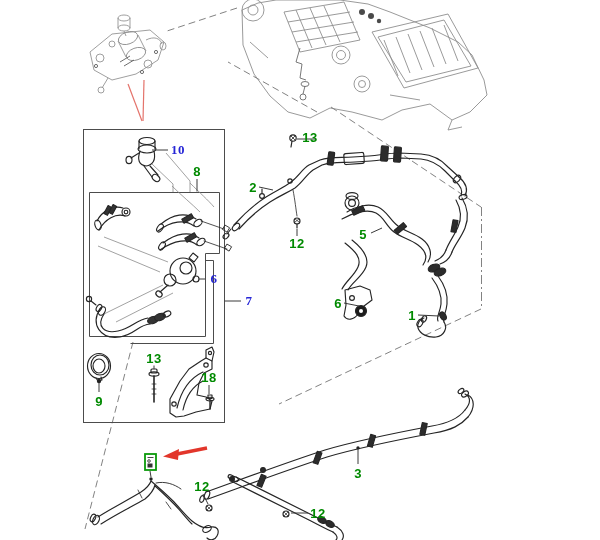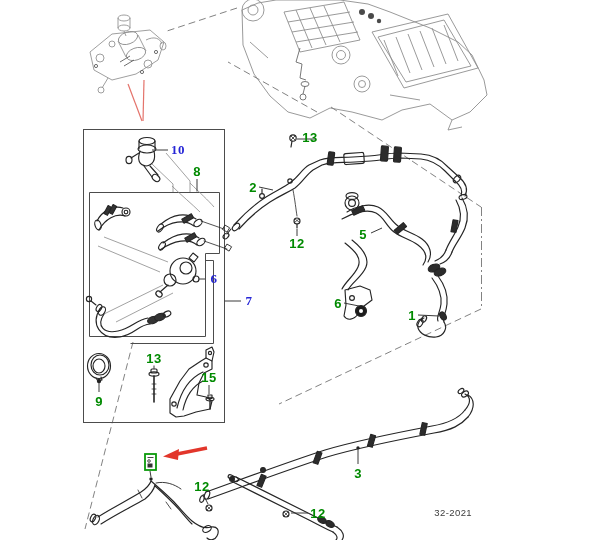--- a/index.html
+++ b/index.html
@@ -346,23 +346,22 @@
   <div class="co g" style="left:197px;top:171px">8</div>
   <div class="co g" style="left:253px;top:187px">2</div>
   <div class="co g" style="left:310px;top:137px">13</div>
   <div class="co g" style="left:297px;top:243px">12</div>
   <div class="co g" style="left:363px;top:234px">5</div>
   <div class="co g" style="left:338px;top:303px">6</div>
   <div class="co g" style="left:412px;top:315px">1</div>
   <div class="co b" style="left:214px;top:279px">6</div>
   <div class="co b" style="left:249px;top:301px">7</div>
   <div class="co g" style="left:154px;top:358px">13</div>
-  <div class="co g" style="left:209px;top:377px">15</div>
+  <div class="co g" style="left:209px;top:377px">18</div>
   <div class="co g" style="left:99px;top:401px">9</div>
   <div class="co g" style="left:358px;top:473px">3</div>
   <div class="co g" style="left:202px;top:486px">12</div>
   <div class="co g" style="left:318px;top:513px">12</div>
 
   <div class="footer">
-    <div>32-2021</div>
   </div>
 
 </div>
 
 </body></html>

